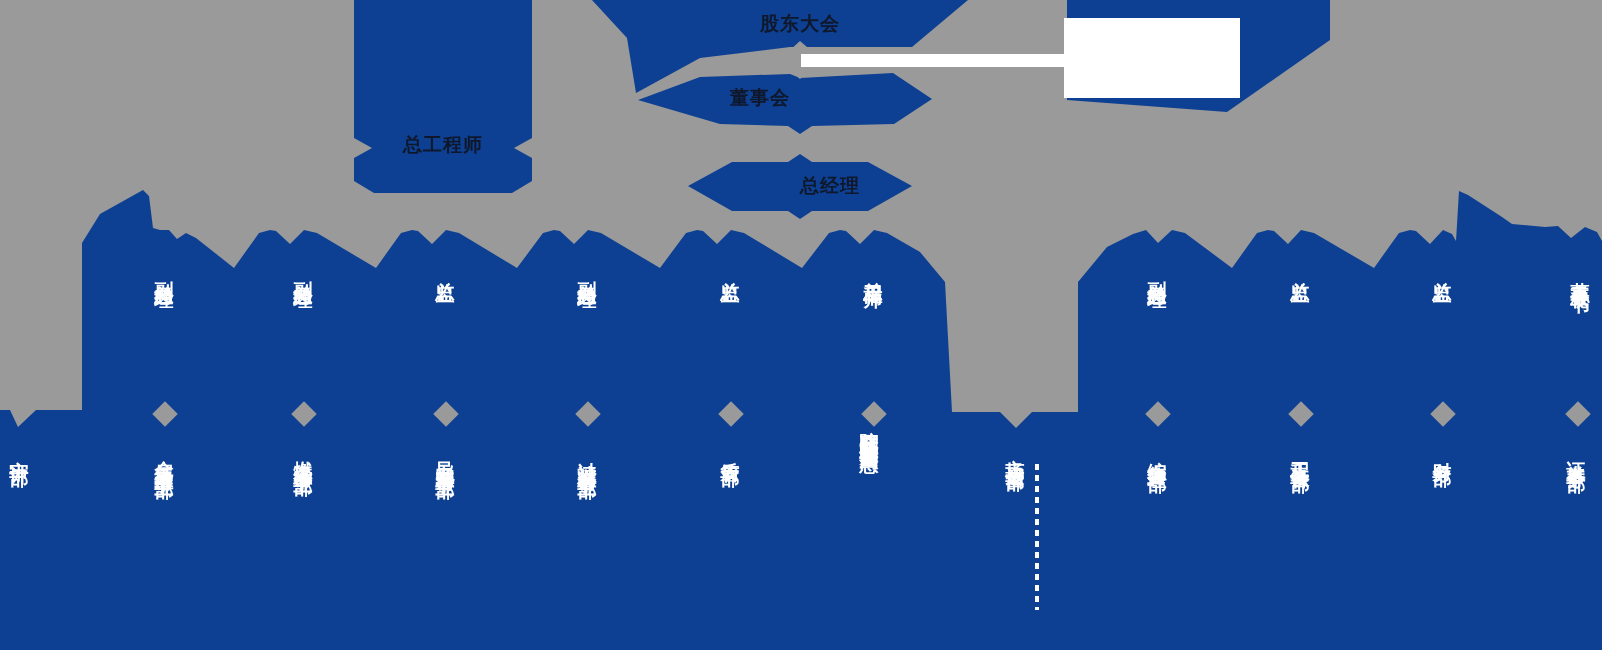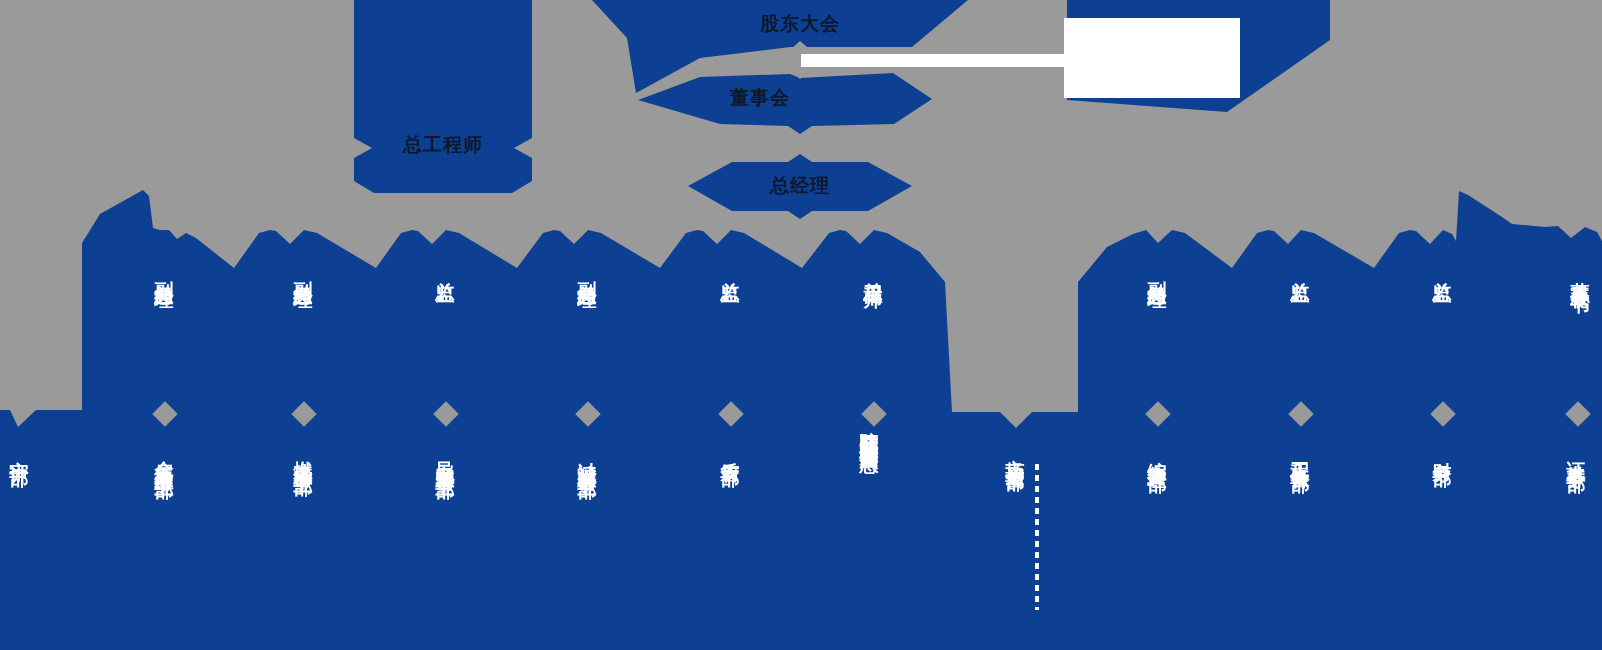--- a/index.html
+++ b/index.html
@@ -73,21 +73,21 @@
   </svg>
 
   <div class="whitebar"></div>
   <div class="whitebox"></div>
 
   <div class="dashline"></div>
 
   <div class="labels">
     <div class="htext" style="left:800px; top:23px">股东大会</div>
     <div class="htext" style="left:760px; top:97px">董事会</div>
-    <div class="htext" style="left:800px; top:185px">总经理</div>
+    <div class="htext" style="left:830px; top:185px">总经理</div>
     <div class="htext" style="left:443px; top:144px">总工程师</div>
 
   <div class="vtext" style="left: 155px; top: 266px;">副总经理</div>
       <div class="vtext" style="left: 294px; top: 266px;">副总经理</div>
       <div class="vtext" style="left: 436px; top: 266px;">总监</div>
       <div class="vtext" style="left: 578px; top: 266px;">副总经理</div>
       <div class="vtext" style="left: 721px; top: 266px;">总监</div>
       <div class="vtext" style="left: 864px; top: 266px;">总工程师</div>
       <div class="vtext" style="left: 1148px; top: 266px;">副总经理</div>
       <div class="vtext" style="left: 1291px; top: 266px;">总监</div>

